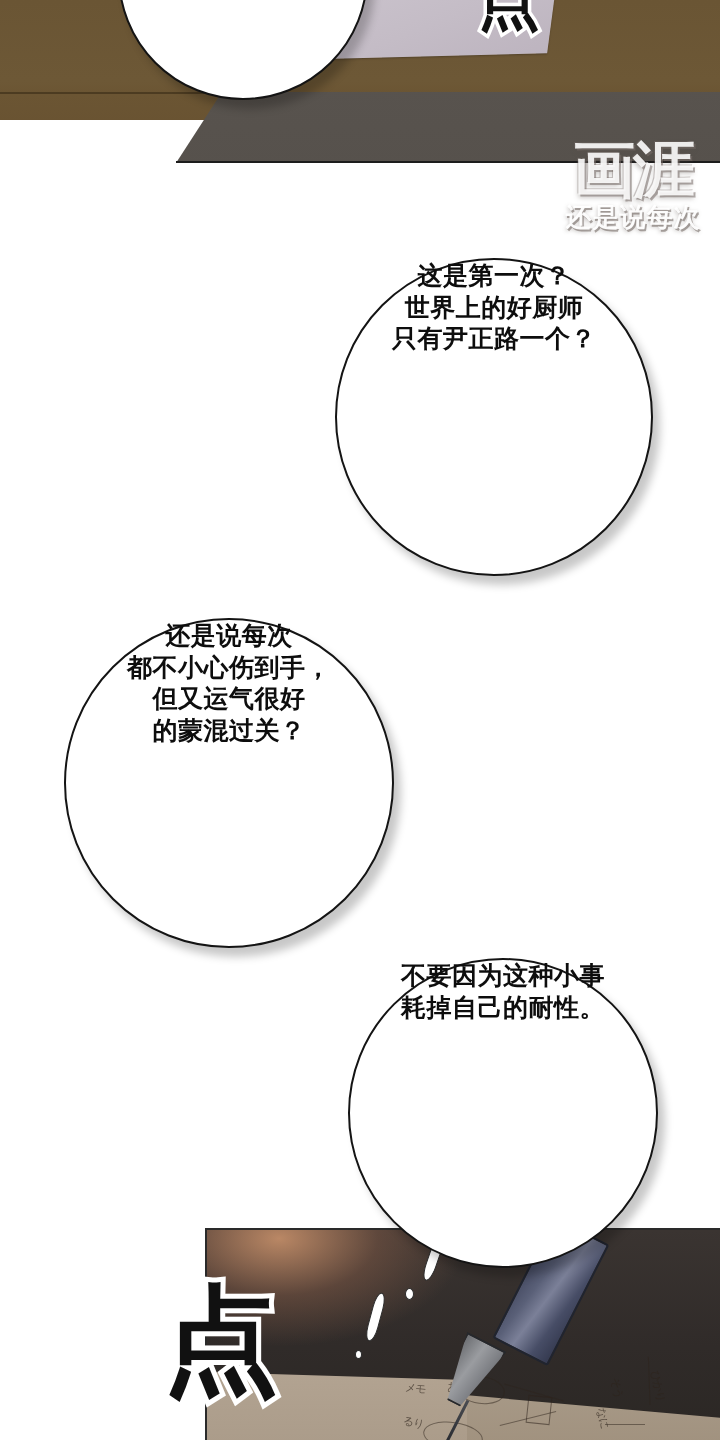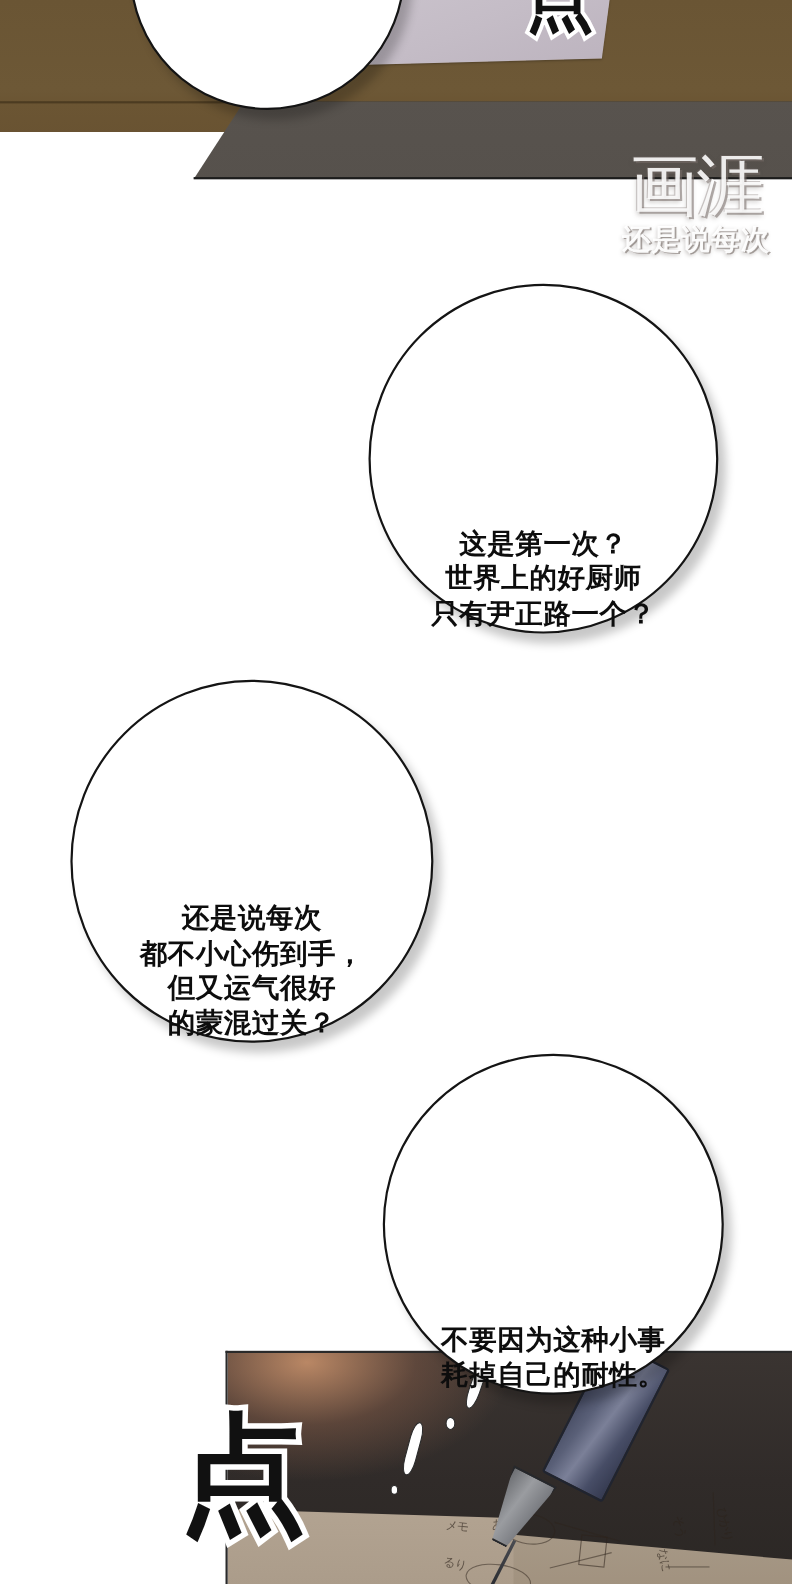--- a/index.html
+++ b/index.html
@@ -132,21 +132,21 @@
   #sfx-bottom{left:163px;top:1282px;font-size:116px;}
 
   
   .bubble{
     position:absolute;
     background:#ffffff;
     border:2.4px solid #141414;
     border-radius:50%;
     box-shadow:7px 9px 9px rgba(0,0,0,.22);
     display:flex;
-    align-items:flex-end;
+    align-items:flex-start;
     justify-content:center;
     box-sizing:border-box;
   }
   .bubble-text{
     text-align:center;
     color:#0d0d0d;
     font-weight:700;
     font-size:25px;
     line-height:1.26;
     letter-spacing:.5px;
@@ -169,21 +169,21 @@
 
   
   #watermark{
     position:absolute;
     left:553px;top:140px;width:160px;
     text-align:center;
     pointer-events:none;
     user-select:none;
   }
   #watermark .wm-main{
-    font-size:62px;line-height:.96;font-weight:400;
+    font-size:62px;line-height:.96;font-weight:700;
     color:rgba(255,255,255,.88);
     text-shadow:
       2px 2px 0 rgba(120,110,105,.55),
       -1px -1px 0 rgba(120,110,105,.35),
       0 3px 5px rgba(90,80,75,.35);
     letter-spacing:-2px;
     font-family:"Liberation Sans","DejaVu Sans",sans-serif;
   }
   #watermark .wm-sub{
     margin-top:4px;

